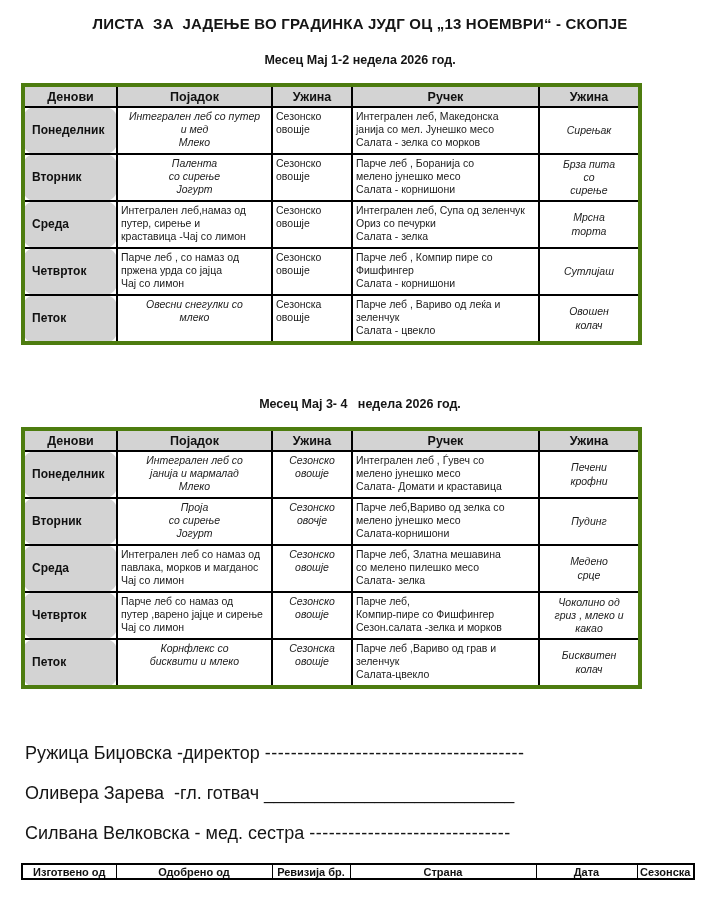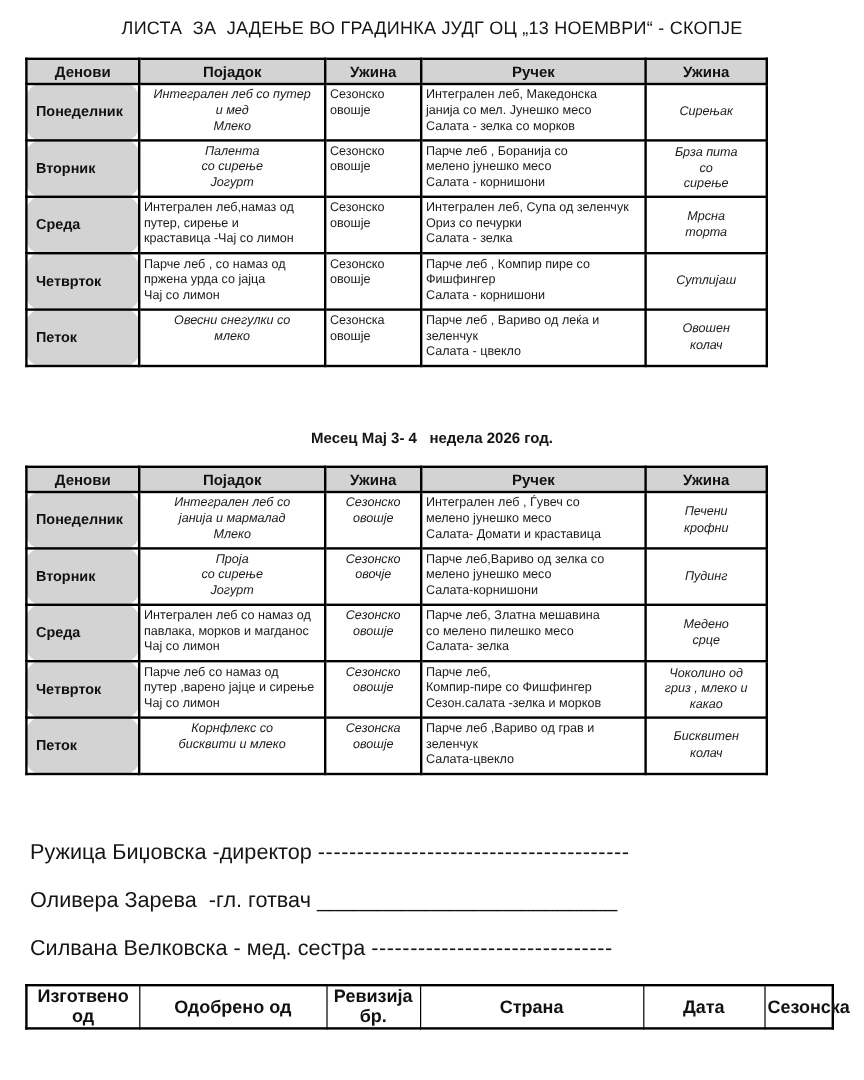--- a/index.html
+++ b/index.html
@@ -1,31 +1,31 @@
 <!DOCTYPE html>
 <html><head>
 <meta charset="utf-8">
 <style>
   html,body{margin:0;padding:0;background:#ffffff;}
   .page{
     width:720px;height:900px;background:#ffffff;overflow:hidden;
     font-family:"Liberation Sans",sans-serif;color:#151515;position:relative;
   }
   .doc-title{
-    padding-top:15px;text-align:center;font-weight:normal;font-size:15px;
+    padding-top:15px;text-align:center;font-weight:bold;font-size:15px;
     white-space:pre-wrap;letter-spacing:.2px;
   }
   .subtitle{
     text-align:center;font-weight:bold;font-size:12.5px;margin-top:21px;
     white-space:pre-wrap;
   }
   .subtitle.second{margin-top:52px;}
   table.menu{
     border-collapse:collapse;table-layout:fixed;margin:16px 0 0 21px;
-    border:2px solid #4d7c0f;width:617px;padding-left:44px;
+    border:4px solid #4d7c0f;width:617px;padding-left:44px;
   }
   table.menu th{
     border:2px solid #000;background:#d3d3d3;font-size:12.5px;font-weight:bold;
     height:17px;padding:1px 2px;color:#111;
   }
   table.menu td{
     border:2px solid #000;font-size:10.5px;line-height:13.2px;
     padding:2px 3px;vertical-align:top;white-space:pre-line;height:41px;color:#1b1b1b;
   }
   table.menu td.day{
@@ -36,35 +36,36 @@
   .l{text-align:left;}
   .mid{vertical-align:middle !important;}
   .sigs{margin:54px 0 0 25px;font-size:18px;}
   .sigs p{margin:0 0 19px 0;white-space:pre-wrap;}
   .sigs .dash{letter-spacing:0.5px;}
   table.foot{
     border-collapse:collapse;table-layout:fixed;margin:9px 0 0 21px;
     border:2px solid #000;width:672px;
   }
   table.foot th{
-    border:1px solid #000;font-size:15px;font-weight:bold;height:13px;
+    border:1px solid #000;font-size:11px;font-weight:bold;height:13px;
     padding:0 2px;color:#111;
   }
   table.foot td{
     border:1px solid #000;font-size:8.5px;line-height:11px;text-align:center;
     vertical-align:middle;white-space:pre-line;padding:1px 2px;height:27px;color:#1b1b1b;
   }
 </style>
 </head>
 <body>
 
 <div class="page">
 
   <div class="doc-title">ЛИСТА  ЗА  ЈАДЕЊЕ ВО ГРАДИНКА ЈУДГ ОЦ „13 НОЕМВРИ“ - СКОПЈЕ</div>
 
+  <div class="subtitle">Месец Мај 1-2 недела 2026 год.</div>
 
   <table class="menu">
     <colgroup>
       <col style="width:94px">
         <col style="width:155px">
         <col style="width:80px">
         <col style="width:187px">
         <col style="width:101px">
     </colgroup>
     <tbody>

